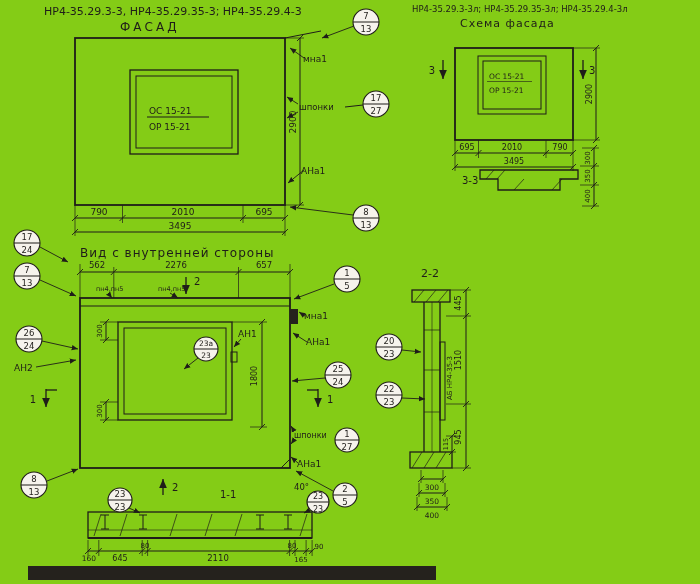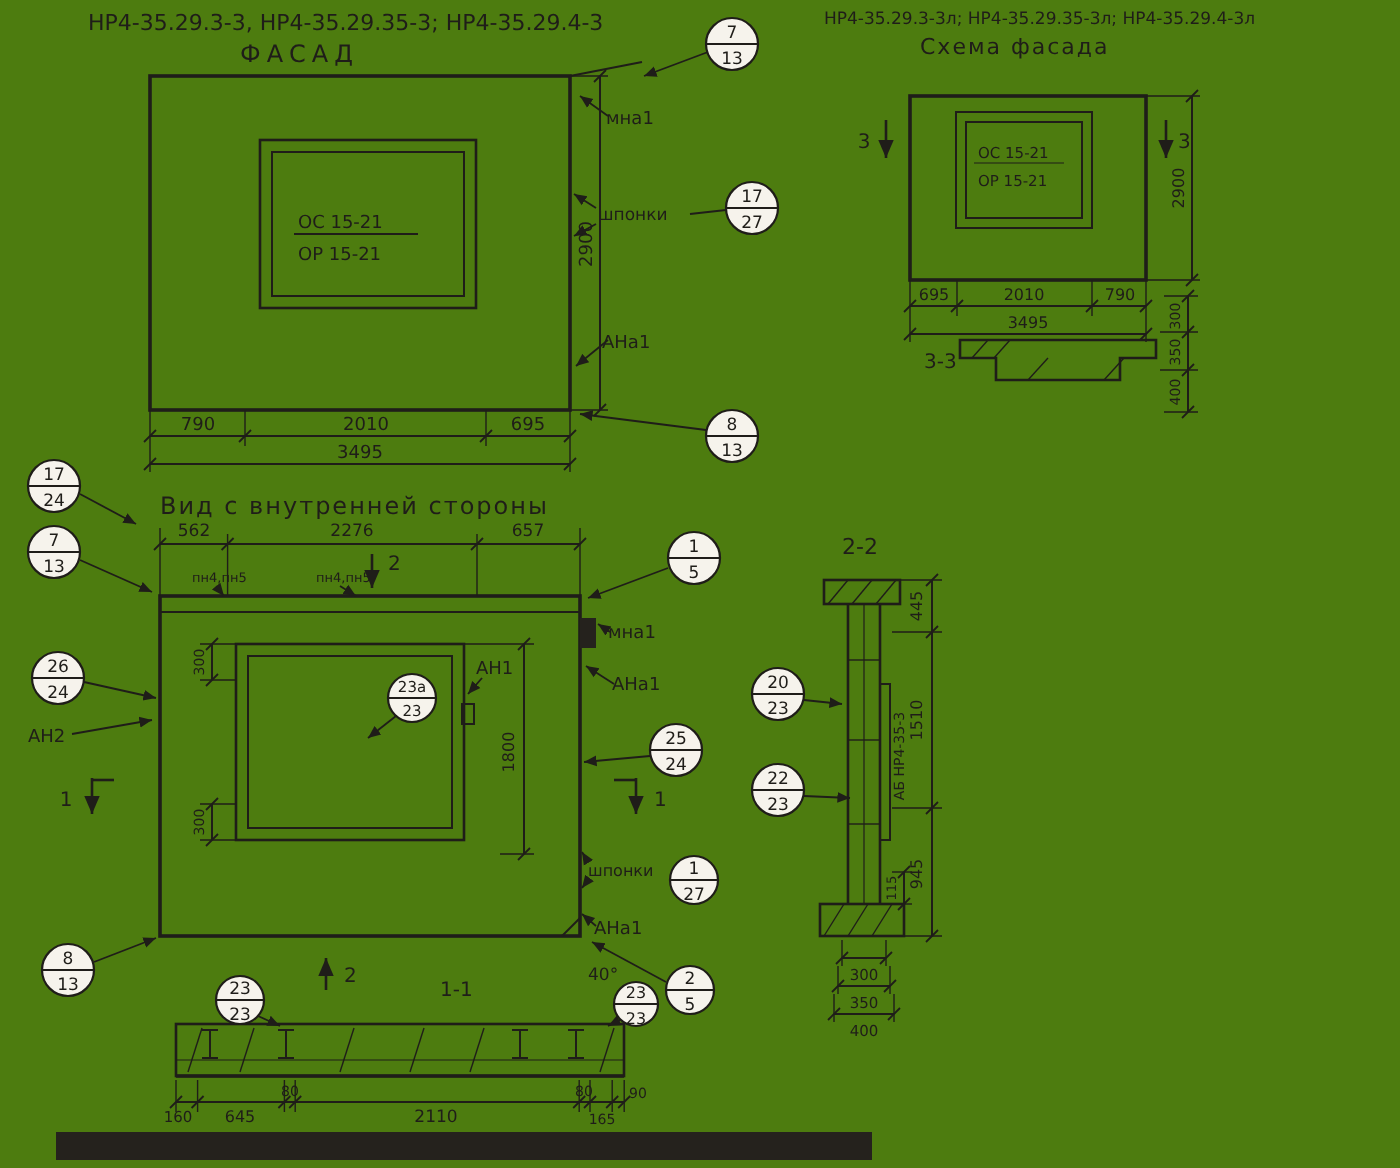--- a/index.html
+++ b/index.html
@@ -1,16 +1,16 @@
 <!DOCTYPE html>
 <html><head>
 <meta charset="utf-8">
 <style>
   html,body{margin:0;padding:0;background:#e9e5da;}
-  .sheet{width:700px;height:584px;background:#4d7c0f;position:relative;overflow:hidden;}
+  .sheet{width:700px;height:584px;background:#84cc16;position:relative;overflow:hidden;}
   svg{display:block}
   text{font-family:"DejaVu Sans",sans-serif;fill:#1f1d19}
   .ln{stroke:#1f1d19;stroke-width:1;fill:none}
   .lt{stroke:#1f1d19;stroke-width:1.8;fill:none}
   .lm{stroke:#1f1d19;stroke-width:1.3;fill:none}
   .hz{stroke:#1f1d19;stroke-width:.6;fill:none}
   .leader{stroke:#1f1d19;stroke-width:.9;fill:none}
   g.tick line,g.ext line{stroke:#1f1d19;stroke-width:.9}
   g.ext line{stroke-width:.7}
   .co{fill:#f6f3ec;stroke:#1f1d19;stroke-width:1.1}

